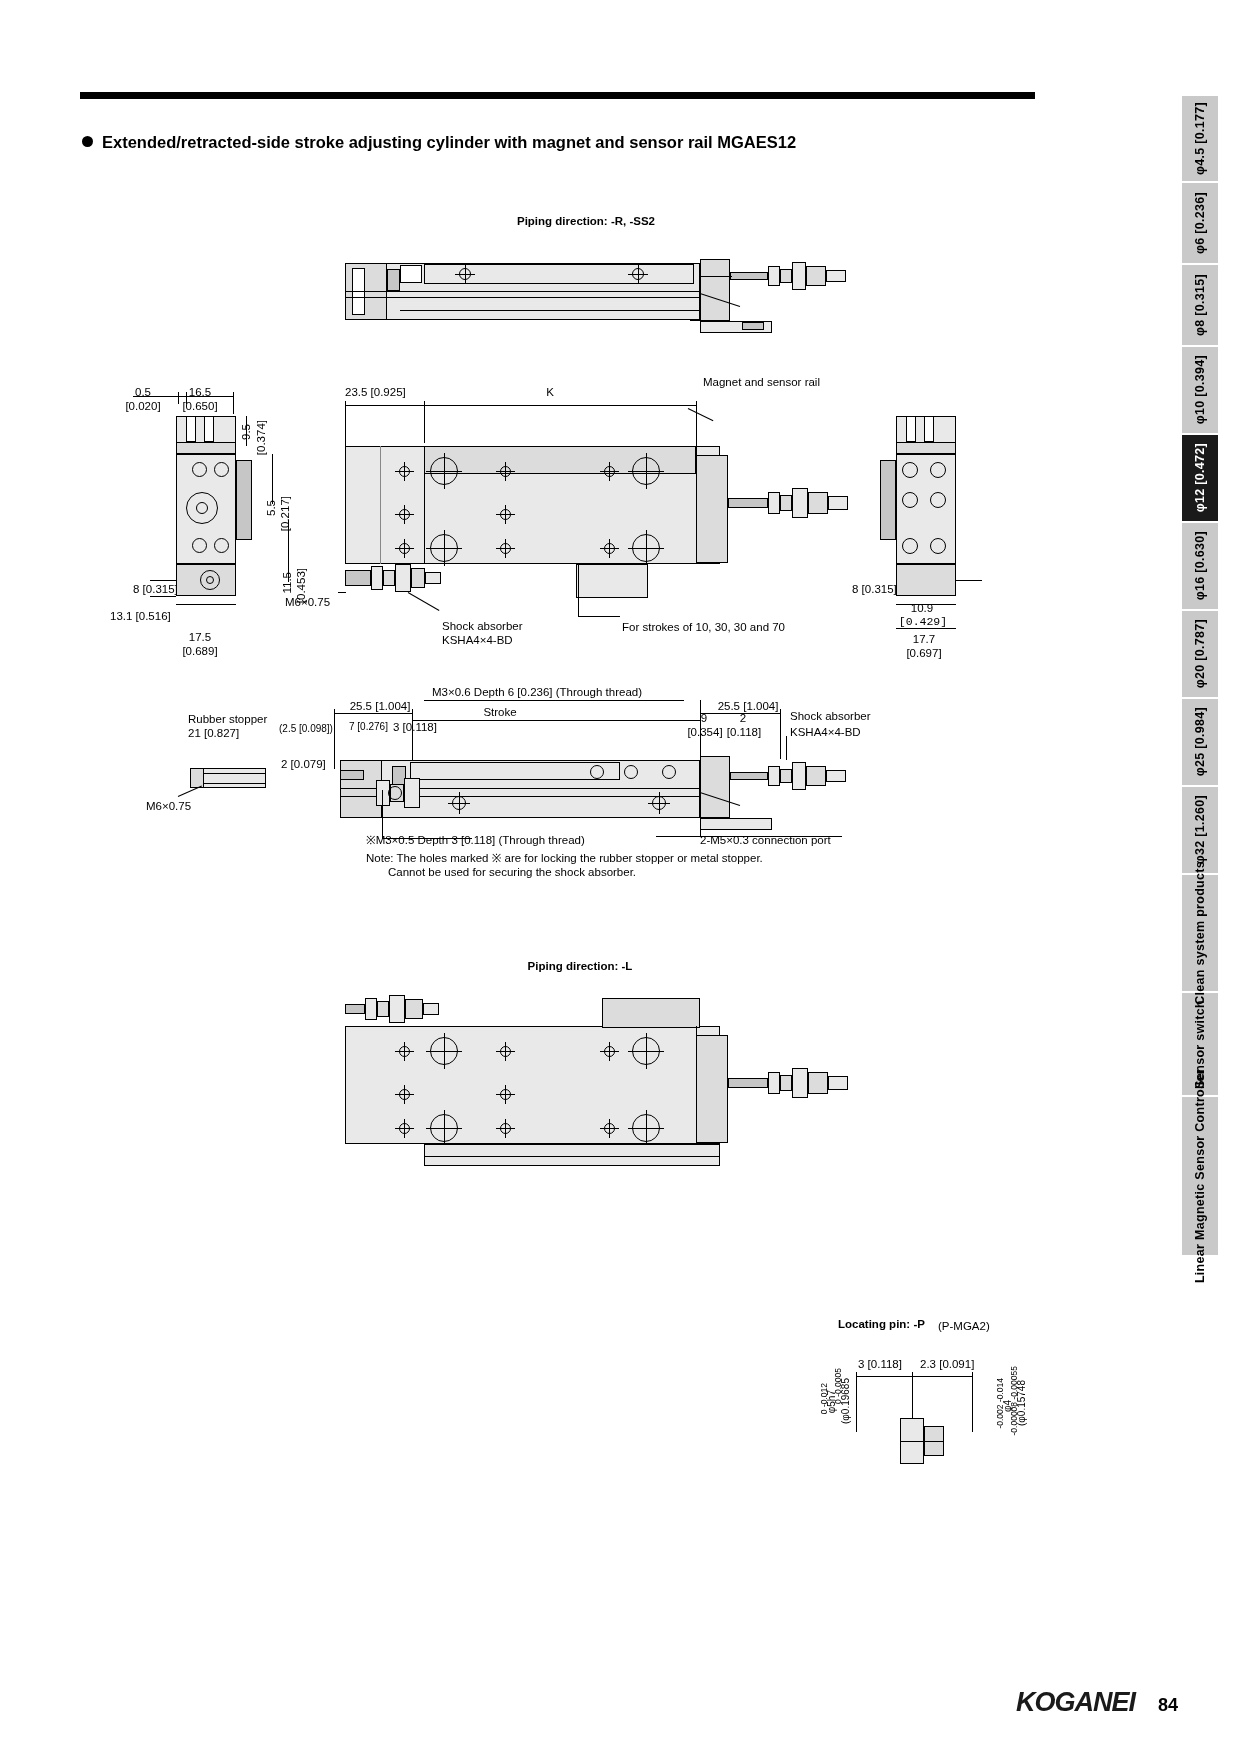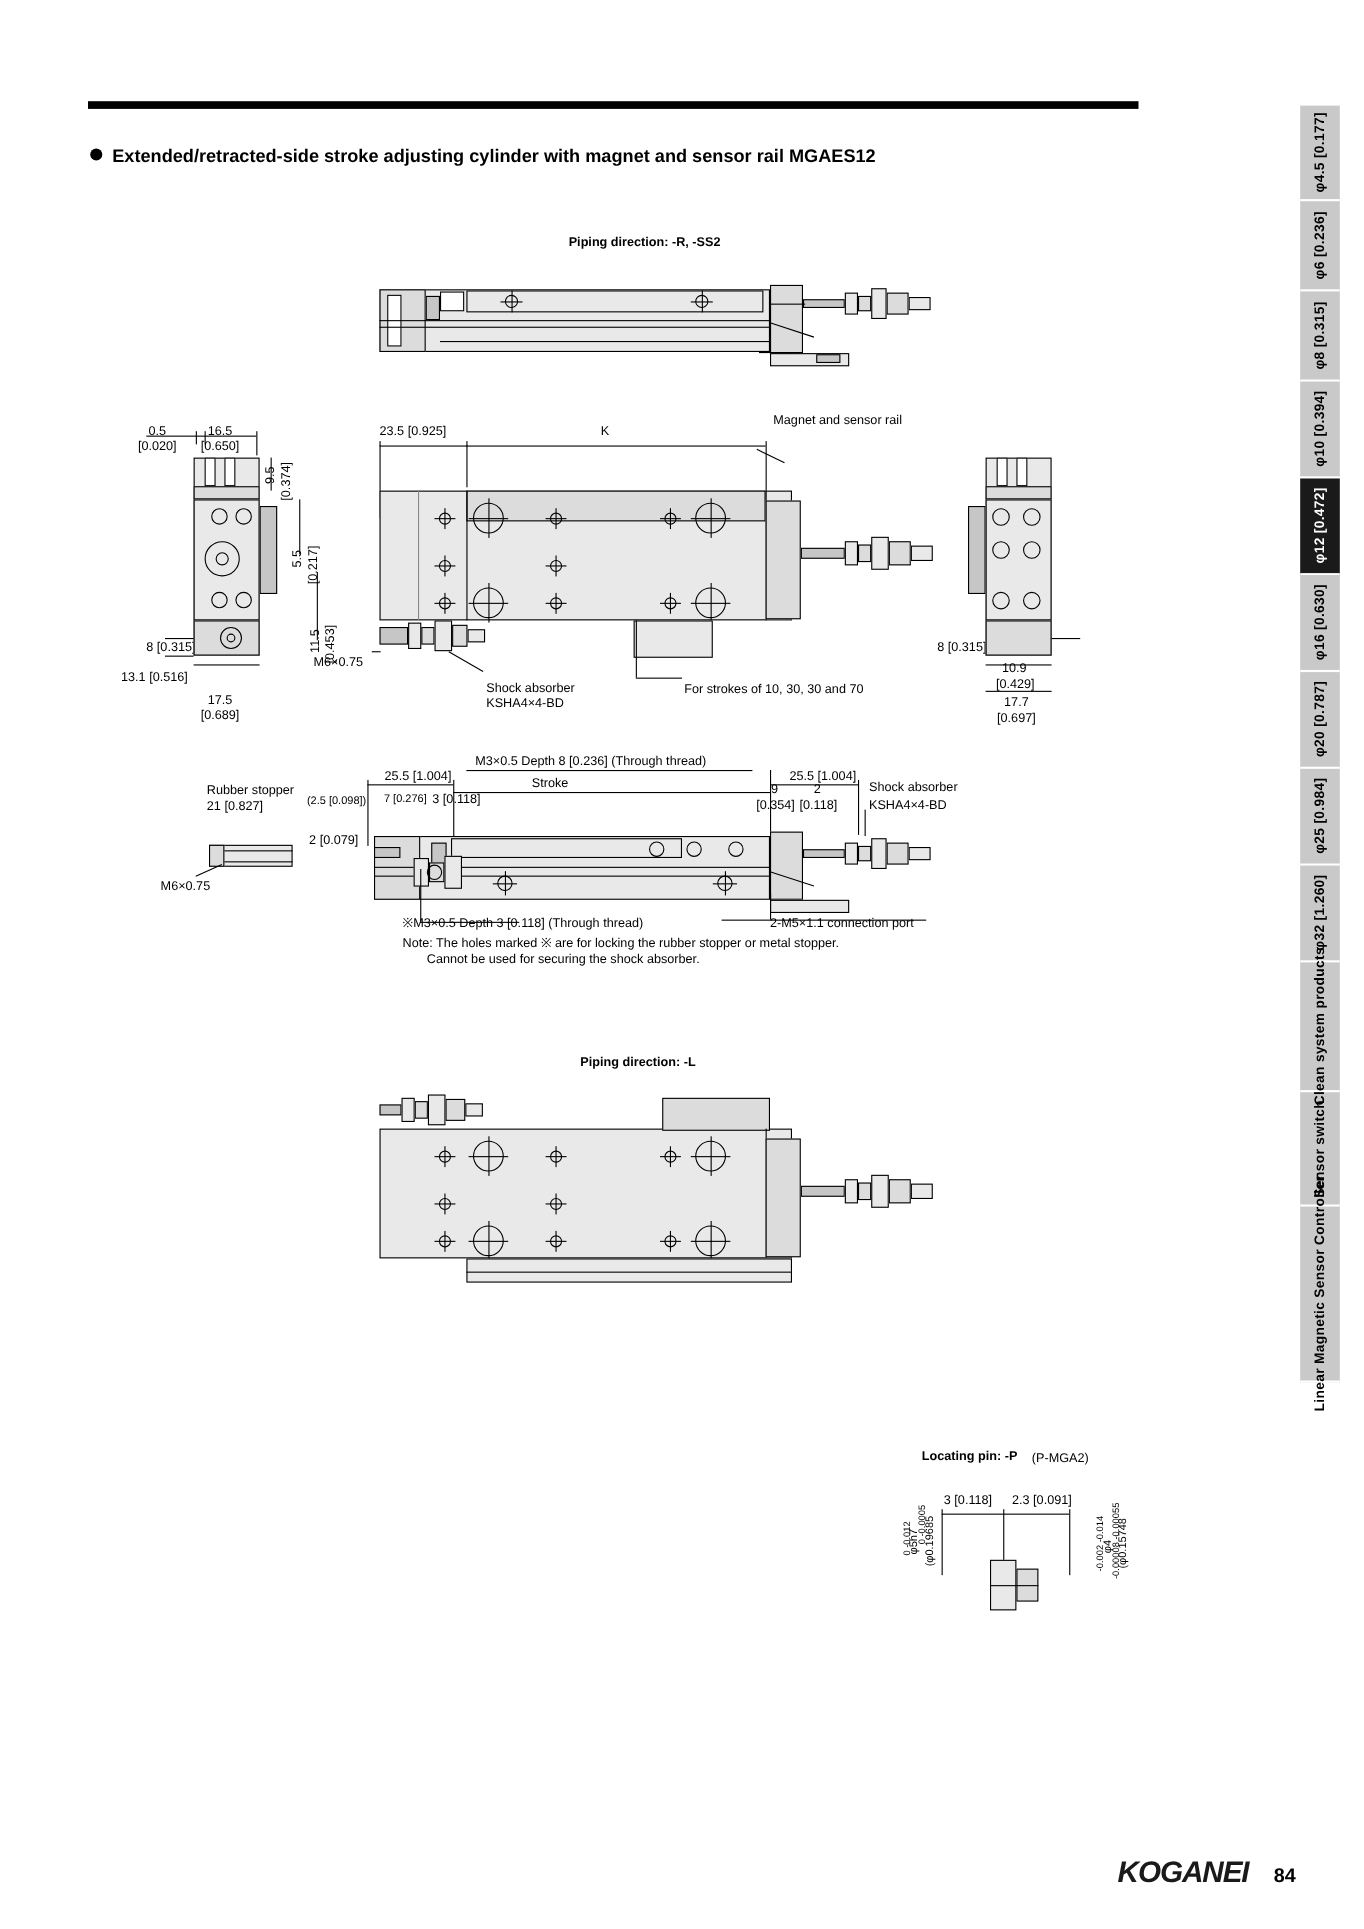--- a/index.html
+++ b/index.html
@@ -258,21 +258,21 @@
   <div class="t" style="left:110px; top:610px;">13.1 [0.516]</div>
   <div class="t c" style="left:170px; top:631px; width:60px;">17.5</div>
   <div class="t c" style="left:168px; top:645px; width:64px;">[0.689]</div>
 
   <div class="t" style="left:345px; top:386px;">23.5 [0.925]</div>
   <div class="t c" style="left:520px; top:386px; width:60px;">K</div>
   <div class="t" style="left:703px; top:376px;">Magnet and sensor rail</div>
 
   <div class="t" style="left:852px; top:583px;">8 [0.315]</div>
   <div class="t c" style="left:900px; top:602px; width:44px;">10.9</div>
-  <div class="t c" style="left:896px; top:616px; width:54px;">[0.429]</div>
+  <div class="t c" style="left:896px; top:616px; width:54px;font-family:Liberation Mono, monospace;">[0.429]</div>
   <div class="t c" style="left:898px; top:633px; width:52px;">17.7</div>
   <div class="t c" style="left:894px; top:647px; width:60px;">[0.697]</div>
 
   <div class="t" style="left:285px; top:596px;">M6×0.75</div>
   <div class="t" style="left:442px; top:620px;">Shock absorber</div>
   <div class="t" style="left:442px; top:634px;">KSHA4×4-BD</div>
   <div class="t" style="left:622px; top:621px;">For strokes of 10, 30, 30 and 70</div>
 
   <div>
     <div class="ln hl" style="left:133px; top:396px; width:100px;"></div>
@@ -395,39 +395,39 @@
     <div class="circ" style="left:902px; top:492px; width:16px; height:16px;"></div>
     <div class="circ" style="left:930px; top:492px; width:16px; height:16px;"></div>
     <div class="circ" style="left:902px; top:538px; width:16px; height:16px;"></div>
     <div class="circ" style="left:930px; top:538px; width:16px; height:16px;"></div>
     <div class="box fill-m" style="left:896px; top:564px; width:60px; height:32px;"></div>
     <div class="ln hl" style="left:956px; top:580px; width:26px;"></div>
     <div class="ln hl" style="left:896px; top:604px; width:60px;"></div>
     <div class="ln hl" style="left:896px; top:628px; width:60px;"></div>
   </div>
 
-  <div class="t" style="left:432px; top:686px;">M3×0.5 Depth 8 [0.236] (Through thread)</div>
+  <div class="t" style="left:432px; top:686px;">M3×0.6 Depth 6 [0.236] (Through thread)</div>
   <div class="t c" style="left:330px; top:700px; width:100px;">25.5 [1.004]</div>
   <div class="t c" style="left:460px; top:706px; width:80px;">Stroke</div>
   <div class="t c" style="left:698px; top:700px; width:100px;">25.5 [1.004]</div>
   <div class="t s" style="left:279px; top:723px;">(2.5 [0.098])</div>
   <div class="t s" style="left:349px; top:721px;">7 [0.276]</div>
   <div class="t" style="left:393px; top:721px;">3 [0.118]</div>
   <div class="t" style="left:281px; top:758px;">2 [0.079]</div>
   <div class="t c" style="left:690px; top:712px; width:28px;">9</div>
   <div class="t c" style="left:682px; top:726px; width:46px;">[0.354]</div>
   <div class="t c" style="left:730px; top:712px; width:26px;">2</div>
   <div class="t c" style="left:722px; top:726px; width:44px;">[0.118]</div>
   <div class="t" style="left:790px; top:710px;">Shock absorber</div>
   <div class="t" style="left:790px; top:726px;">KSHA4×4-BD</div>
   <div class="t" style="left:188px; top:713px;">Rubber stopper</div>
   <div class="t" style="left:188px; top:727px;">21 [0.827]</div>
   <div class="t" style="left:146px; top:800px;">M6×0.75</div>
   <div class="t" style="left:366px; top:834px;">※M3×0.5 Depth 3 [0.118] (Through thread)</div>
-  <div class="t" style="left:700px; top:834px;">2-M5×1.1 connection port</div>
+  <div class="t" style="left:700px; top:834px;">2-M5×0.3 connection port</div>
   <div class="t" style="left:366px; top:852px;">Note: The holes marked ※ are for locking the rubber stopper or metal stopper.</div>
   <div class="t" style="left:388px; top:866px;">Cannot be used for securing the shock absorber.</div>
 
   <div>
 
     <div class="ln hl" style="left:334px; top:713px; width:78px;"></div>
     <div class="ln vl" style="left:334px; top:709px; height:60px;"></div>
     <div class="ln vl" style="left:412px; top:709px; height:52px;"></div>
     <div class="ln hl" style="left:412px; top:720px; width:288px;"></div>
     <div class="ln vl" style="left:700px; top:700px; height:58px;"></div>

